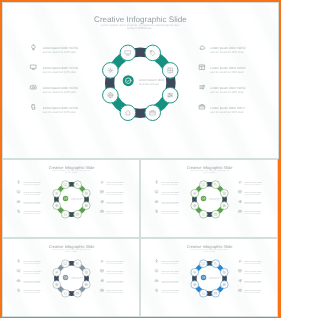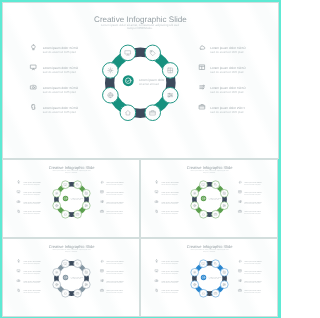--- a/index.html
+++ b/index.html
@@ -1,18 +1,18 @@
 <!DOCTYPE html>
 <html><head>
 <meta charset="utf-8">
 <style>
   html,body{margin:0;padding:0;background:#ffffff;}
   body{width:281px;height:318px;font-family:"Liberation Sans",sans-serif;overflow:hidden;-webkit-font-smoothing:antialiased;text-rendering:geometricPrecision;}
   svg text{-webkit-font-smoothing:antialiased;}
-  .page{position:relative;width:281px;height:318px;background:#5eead4;}
+  .page{position:relative;width:281px;height:318px;background:#f97316;}
   .slide{position:absolute;overflow:hidden;background:#ffffff;}
   .stripes{position:absolute;inset:0;background:
      repeating-linear-gradient(64deg, #ffffff 0px, #ffffff 5px, #fafcfc 13px, #fafcfc 22px, #ffffff 30px, #ffffff 40px);}
   #hero{left:2px;top:2px;width:275px;height:155px;border:1px solid #d3dedd;}
   #t1{left:2px;top:159px;width:136px;height:77px;border:1px solid #d3dedd;}
   #t2{left:140px;top:159px;width:136px;height:77px;border:1px solid #d3dedd;}
   #t3{left:2px;top:238px;width:136px;height:77px;border:1px solid #d3dedd;}
   #t4{left:140px;top:238px;width:136px;height:77px;border:1px solid #d3dedd;}
   svg.layer{position:absolute;left:0;top:0;overflow:visible;}
 </style>

